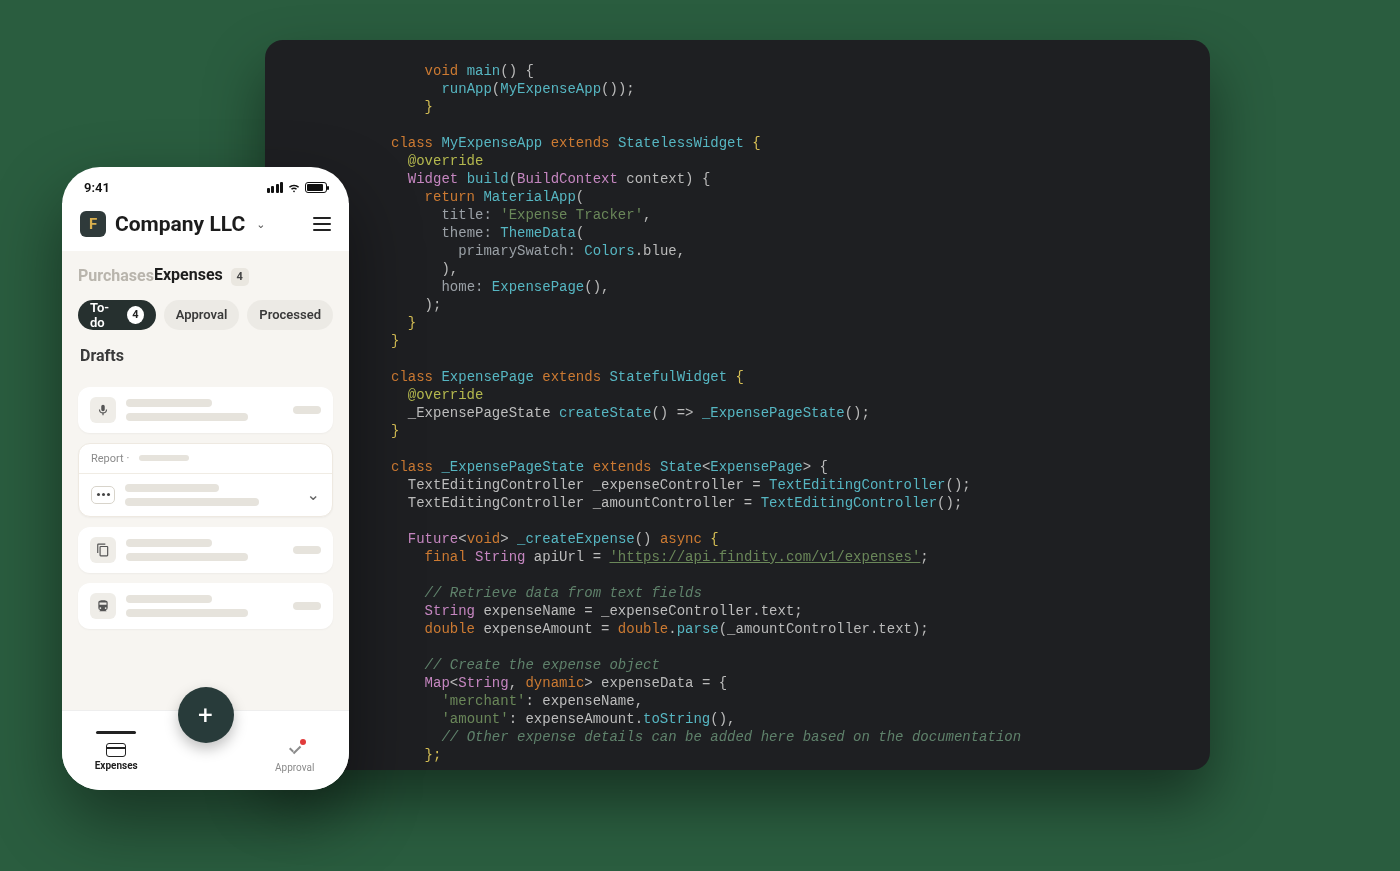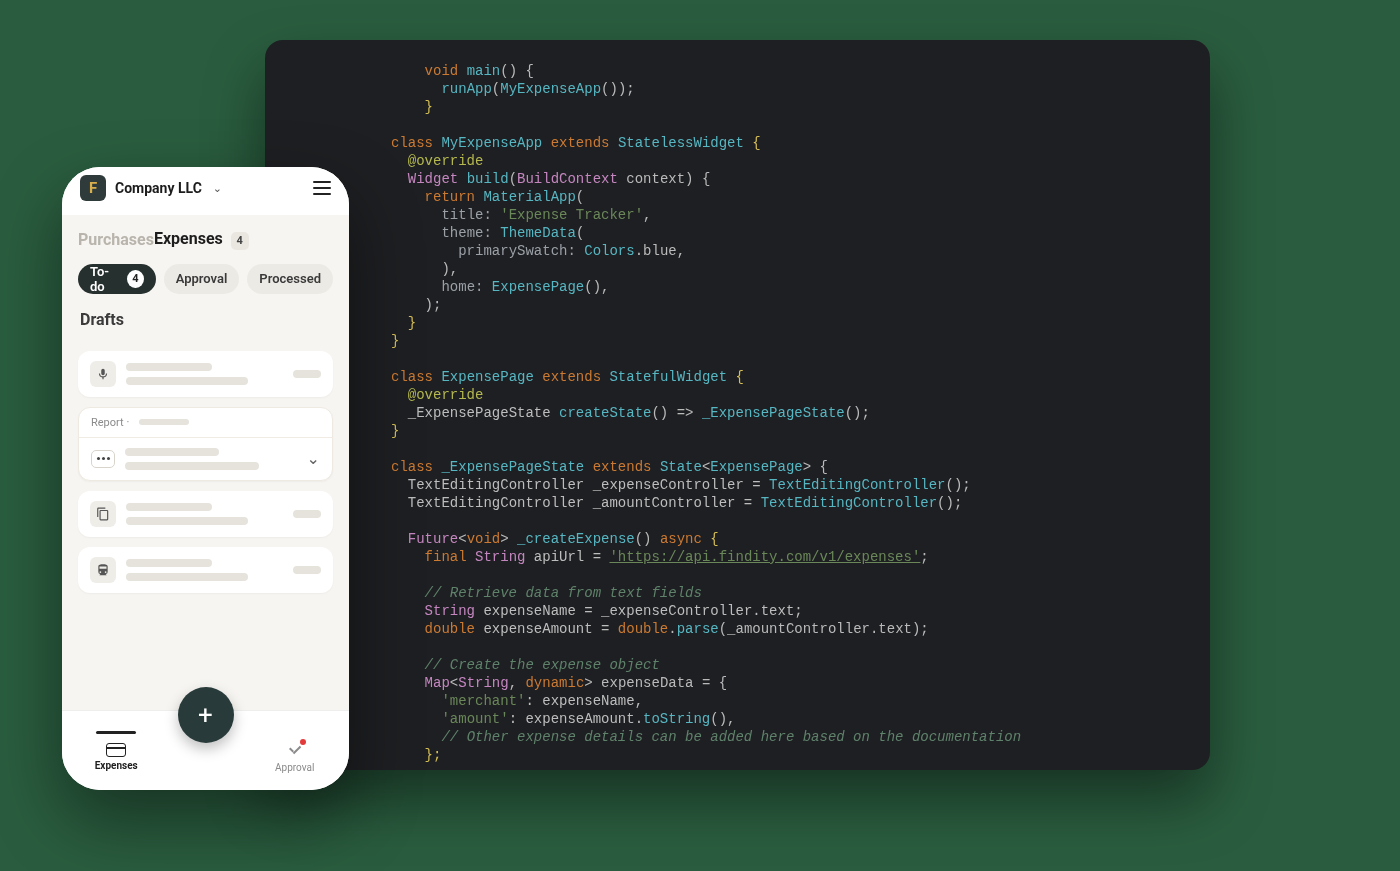--- a/index.html
+++ b/index.html
@@ -58,21 +58,21 @@
   .sig span{width:3px;background:#111;border-radius:1px;}
   .sig span:nth-child(1){height:5px;}.sig span:nth-child(2){height:7px;}.sig span:nth-child(3){height:9px;}.sig span:nth-child(4){height:11px;}
   .wifi{width:14px;height:14px;}
   .batt{width:22px;height:11px;border:1.4px solid #111;border-radius:3px;position:relative;}
   .batt:after{content:"";position:absolute;right:-3px;top:3px;width:2px;height:4px;background:#111;border-radius:1px;}
   .batt:before{content:"";position:absolute;left:1px;top:1px;bottom:1px;right:3px;background:#111;border-radius:1px;}
 
   .appbar{display:flex;align-items:center;justify-content:space-between;padding:8px 18px 14px;background:#fff;}
   .brand{display:flex;align-items:center;gap:9px;}
   .brand-logo{width:26px;height:26px;background:#2f3a3a;border-radius:6px;display:flex;align-items:center;justify-content:center;color:#d9af4d;font-weight:700;font-size:15px;}
-  .brand-name{font-size:14px;font-weight:700;color:#1c1c1c;}
+  .brand-name{font-size:21px;font-weight:700;color:#1c1c1c;}
   .chev{font-size:11px;color:#555;margin-left:2px;}
   .hamb{display:flex;flex-direction:column;gap:4px;}
   .hamb span{width:18px;height:2px;background:#222;border-radius:1px;}
 
   .content{flex:1;background:#f7f5f1;padding:14px 16px 0;overflow:hidden;}
   .tabs-top{display:flex;align-items:center;margin-bottom:14px;}
   .tab-top{font-size:16px;font-weight:700;color:#b9b5ad;}
   .tab-top.active{color:#1d1d1d;}
   .badge-sq{display:inline-flex;align-items:center;justify-content:center;min-width:18px;height:18px;background:#eae7e0;border-radius:5px;font-size:11px;font-weight:700;color:#444;margin-left:4px;}
 
@@ -156,20 +156,35 @@
     <span class="type">Map</span><span class="punct">&lt;</span><span class="type">String</span><span class="punct">, </span><span class="kw">dynamic</span><span class="punct">&gt; expenseData = {</span>
       <span class="str">'merchant'</span><span class="id">: expenseName,</span>
       <span class="str">'amount'</span><span class="id">: expenseAmount.</span><span class="fn">toString</span><span class="punct">(),</span>
       <span class="cmt">// Other expense details can be added here based on the documentation</span>
     <span class="brace">};</span>
 </pre>
 </div>
 
 <div class="phone">
 
+  <div class="status-bar">
+    <span>9:41</span>
+    <div class="status-right">
+      <span class="sig">
+          <span></span>
+          <span></span>
+          <span></span>
+          <span></span>
+        </span>
+      <svg class="wifi" viewBox="0 0 24 24">
+          <path fill="#111" d="M12 18c.8 0 1.5.7 1.5 1.5S12.8 21 12 21s-1.5-.7-1.5-1.5S11.2 18 12 18zm0-5c2 0 3.8.8 5.2 2.1l-1.8 1.8C14.5 16 13.3 15.5 12 15.5s-2.5.5-3.4 1.4l-1.8-1.8C8.2 13.8 10 13 12 13zm0-5c3.4 0 6.5 1.4 8.8 3.6l-1.8 1.8C17.2 11.6 14.7 10.5 12 10.5S6.8 11.6 5 13.4L3.2 11.6C5.5 9.4 8.6 8 12 8z"></path>
+        </svg>
+      <span class="batt"></span>
+    </div>
+  </div>
 
   <div class="appbar">
     <div class="brand">
       <div class="brand-logo">F</div>
       <span class="brand-name">Company LLC</span>
       <span class="chev">⌄</span>
     </div>
     <div class="hamb">
         <span></span>
         <span></span>

